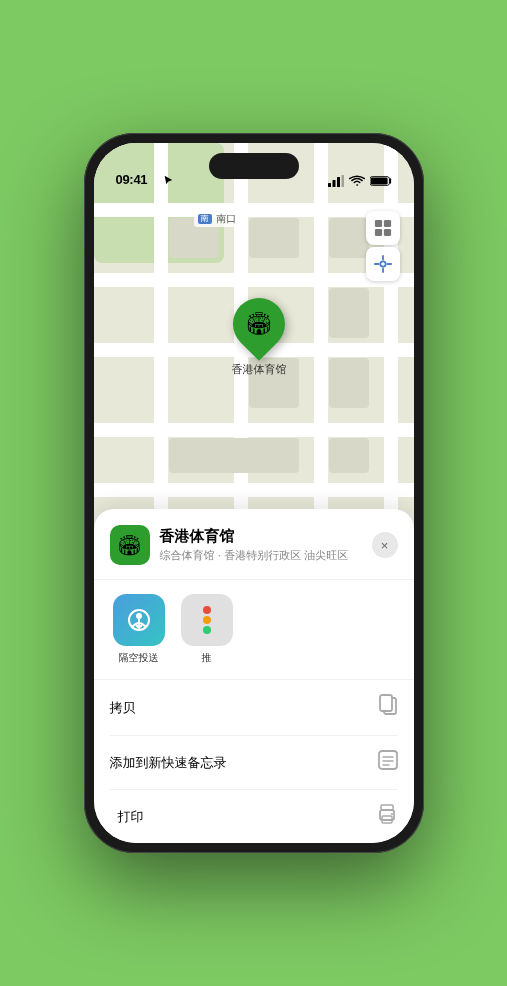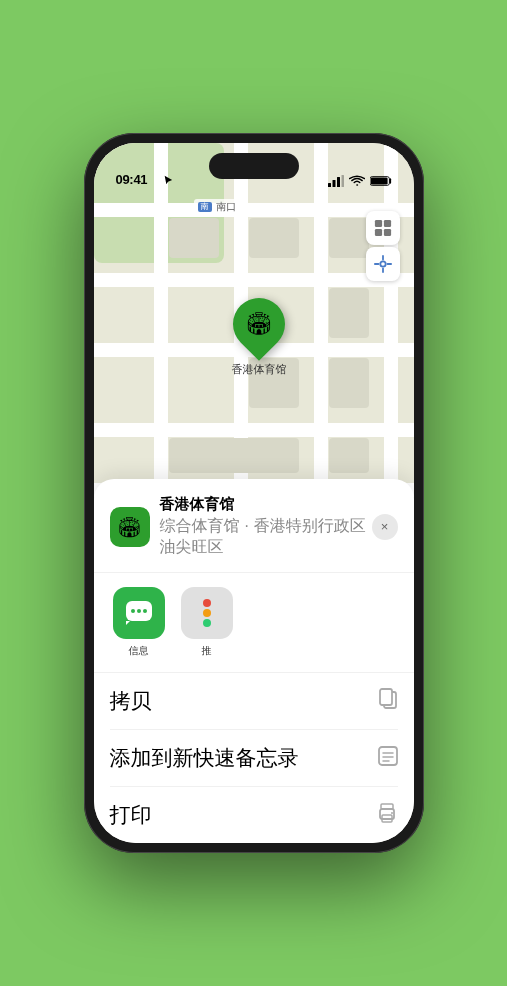--- a/index.html
+++ b/index.html
@@ -100,21 +100,21 @@
     .block-green {
       background: #c8ddb0;
     }
     .map-label {
       position: absolute;
       font-size: 10px;
       color: #555;
       background: rgba(255,255,255,0.8);
       padding: 1px 4px;
       border-radius: 3px;
-      top: 56px;
+      top: 68px;
       left: 100px;
     }
     .map-label-icon {
       display: inline-block;
       width: 14px;
       height: 10px;
       background: #4a7cc7;
       border-radius: 2px;
       margin-right: 2px;
       vertical-align: middle;
@@ -215,21 +215,21 @@
       flex-shrink: 0;
     }
     .venue-info { flex: 1; }
     .venue-name {
       font-size: 15px;
       font-weight: 600;
       color: #000;
       margin-bottom: 2px;
     }
     .venue-desc {
-      font-size: 16px;
+      font-size: 11px;
       color: #888;
     }
     .close-btn {
       width: 26px;
       height: 26px;
       background: #e8e8e8;
       border-radius: 50%;
       display: flex;
       align-items: center;
       justify-content: center;
@@ -286,23 +286,23 @@
     }
     
     .action-list { padding: 0 16px; }
     .action-item {
       display: flex;
       align-items: center;
       justify-content: space-between;
       padding: 14px 0;
       border-bottom: 1px solid #f0f0f0;
     }
-    .action-item:last-child { border-bottom: none; }
+    .action-item:last-child { border-bottom: none; margin-left: 8px; }
     .action-label {
-      font-size: 21px;
+      font-size: 13px;
       color: #000;
     }
     .action-icon {
       font-size: 18px;
       color: #888;
     }
   </style>
 </head>
 <body>
 
@@ -407,33 +407,33 @@
         <div class="venue-icon">🏟</div>
         <div class="venue-info">
           <div class="venue-name">香港体育馆</div>
           <div class="venue-desc">综合体育馆 · 香港特别行政区 油尖旺区</div>
         </div>
         <div class="close-btn">×</div>
       </div>
 
       <div class="share-row">
 
-
         <div class="share-item">
-          <div class="share-icon message">
-            <svg width="30" height="28" viewBox="0 0 30 28" fill="none">
-              <rect x="2" y="2" width="26" height="20" rx="6" fill="white"></rect>
-              <path d="M6 22 L2 26 L2 22" fill="white"></path>
-              <circle cx="9" cy="12" r="2" fill="#2fb34a"></circle>
-              <circle cx="15" cy="12" r="2" fill="#2fb34a"></circle>
-              <circle cx="21" cy="12" r="2" fill="#2fb34a"></circle>
+          <div class="share-icon airdrop">
+            <svg width="28" height="28" viewBox="0 0 28 28" fill="none">
+              <circle cx="14" cy="14" r="10" stroke="white" stroke-width="2" fill="none"></circle>
+              <circle cx="14" cy="10" r="3" fill="white"></circle>
+              <path d="M8 20 Q14 14 20 20" stroke="white" stroke-width="2" fill="none" stroke-linecap="round"></path>
+              <line x1="14" y1="13" x2="14" y2="22" stroke="white" stroke-width="2"></line>
+              <polyline points="11,19 14,22 17,19" stroke="white" stroke-width="2" fill="none" stroke-linejoin="round"></polyline>
             </svg>
           </div>
-          <span class="share-label">信息</span>
-        </div>
+          <span class="share-label">隔空投送</span>
+        </div>
+
 
 
 
         <div class="share-item">
           <div class="share-icon more" style="overflow:hidden;">
             <div style="display:flex;flex-direction:column;gap:0;align-items:center;justify-content:center;height:100%;">
               <div style="width:8px;height:8px;border-radius:50%;background:#e74c3c;margin-bottom:2px;"></div>
               <div style="width:8px;height:8px;border-radius:50%;background:#f39c12;margin-bottom:2px;"></div>
               <div style="width:8px;height:8px;border-radius:50%;background:#2ecc71;"></div>
             </div>

